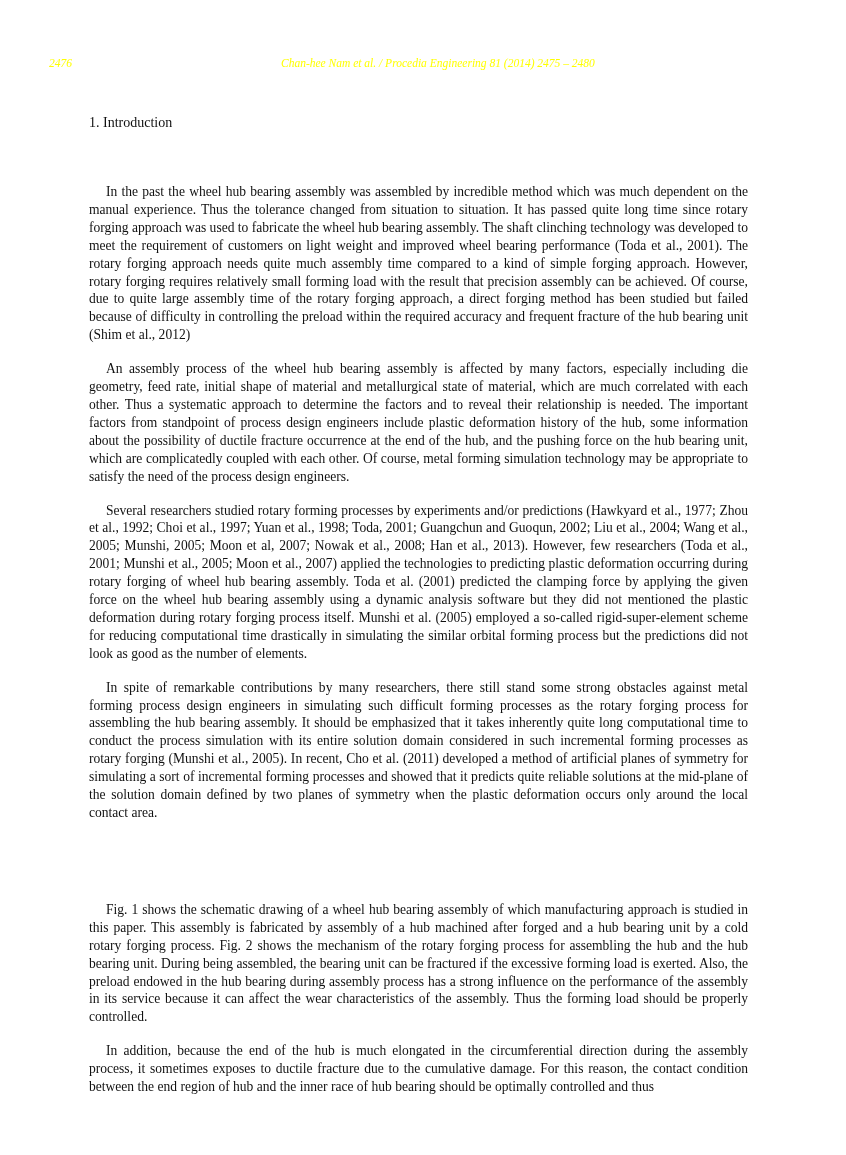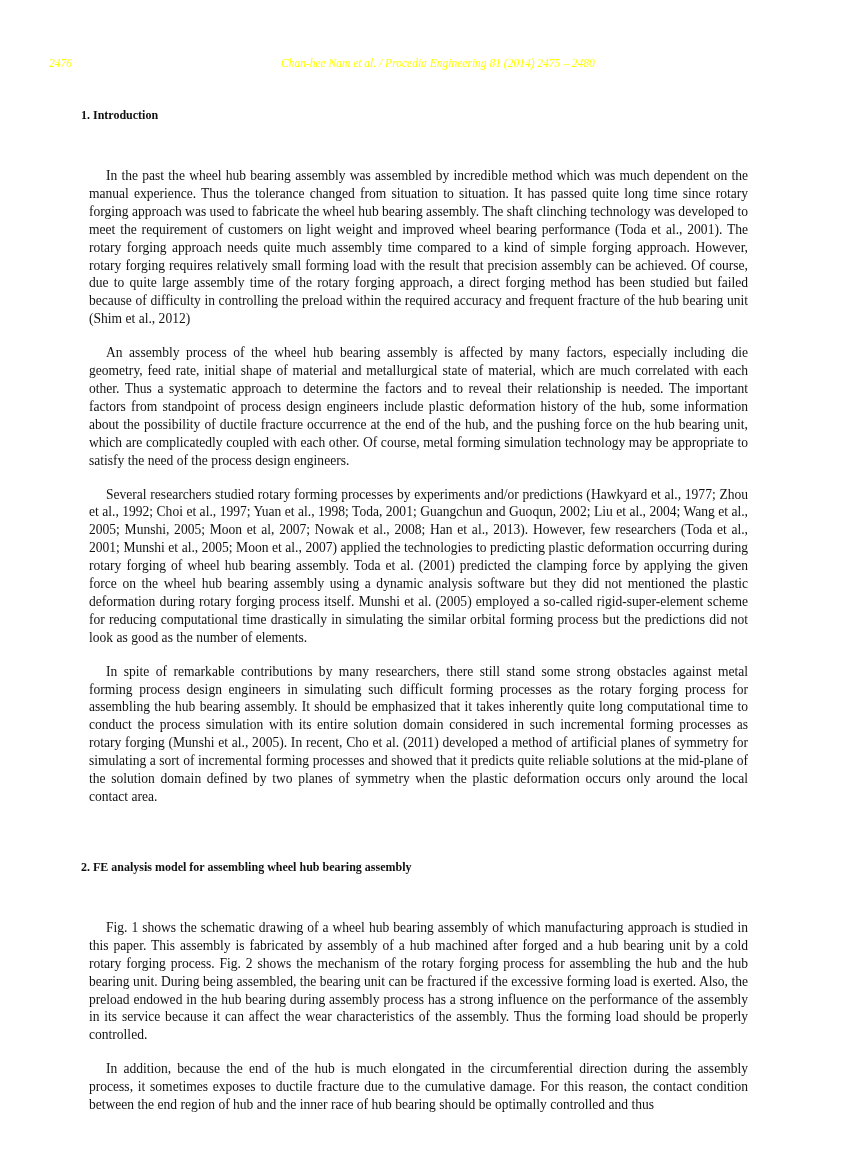--- a/index.html
+++ b/index.html
@@ -38,23 +38,23 @@
       text-align: right;
     }
     .content {
       position: absolute;
       left: 73px;
       top: 98px;
       width: 691px;
     }
     h2.section-heading {
       font-family: "Liberation Serif", serif;
-      font-weight: bold;
-      font-size: 12px;
-      margin: 8px;
+      font-weight: normal;
+      font-size: 14px;
+      margin: 16px;
       line-height: 18px;
       height: 18px;
     }
     .heading-gap {
       height: 19px;
     }
     .section-gap {
       height: 28px;
     }
     p.body-para {
@@ -81,19 +81,18 @@
     <div class="heading-gap"></div>
     <p class="body-para">In the past the wheel hub bearing assembly was assembled by incredible method which was much dependent on the manual experience. Thus the tolerance changed from situation to situation. It has passed quite long time since rotary forging approach was used to fabricate the wheel hub bearing assembly. The shaft clinching technology was developed to meet the requirement of customers on light weight and improved wheel bearing performance (Toda et al., 2001). The rotary forging approach needs quite much assembly time compared to a kind of simple forging approach. However, rotary forging requires relatively small forming load with the result that precision assembly can be achieved. Of course, due to quite large assembly time of the rotary forging approach, a direct forging method has been studied but failed because of difficulty in controlling the preload within the required accuracy and frequent fracture of the hub bearing unit (Shim et al., 2012)</p>
     <p class="body-para">An assembly process of the wheel hub bearing assembly is affected by many factors, especially including die geometry, feed rate, initial shape of material and metallurgical state of material, which are much correlated with each other. Thus a systematic approach to determine the factors and to reveal their relationship is needed. The important factors from standpoint of process design engineers include plastic deformation history of the hub, some information about the possibility of ductile fracture occurrence at the end of the hub, and the pushing force on the hub bearing unit, which are complicatedly coupled with each other. Of course, metal forming simulation technology may be appropriate to satisfy the need of the process design engineers.</p>
     <p class="body-para">Several researchers studied rotary forming processes by experiments and/or predictions (Hawkyard et al., 1977; Zhou et al., 1992; Choi et al., 1997; Yuan et al., 1998; Toda, 2001; Guangchun and Guoqun, 2002; Liu et al., 2004; Wang et al., 2005; Munshi, 2005; Moon et al, 2007; Nowak et al., 2008; Han et al., 2013). However, few researchers (Toda et al., 2001; Munshi et al., 2005; Moon et al., 2007) applied the technologies to predicting plastic deformation occurring during rotary forging of wheel hub bearing assembly. Toda et al. (2001) predicted the clamping force by applying the given force on the wheel hub bearing assembly using a dynamic analysis software but they did not mentioned the plastic deformation during rotary forging process itself. Munshi et al. (2005) employed a so-called rigid-super-element scheme for reducing computational time drastically in simulating the similar orbital forming process but the predictions did not look as good as the number of elements.</p>
     <p class="body-para">In spite of remarkable contributions by many researchers, there still stand some strong obstacles against metal forming process design engineers in simulating such difficult forming processes as the rotary forging process for assembling the hub bearing assembly. It should be emphasized that it takes inherently quite long computational time to conduct the process simulation with its entire solution domain considered in such incremental forming processes as rotary forging (Munshi et al., 2005). In recent, Cho et al. (2011) developed a method of artificial planes of symmetry for simulating a sort of incremental forming processes and showed that it predicts quite reliable solutions at the mid-plane of the solution domain defined by two planes of symmetry when the plastic deformation occurs only around the local contact area.</p>
   </section>
 
   <div class="section-gap"></div>
 
   <section>
-    <h2 class="section-heading">2. FE analysis model for assembling wheel hub bearing assembly</h2>
     <div class="heading-gap"></div>
     <p class="body-para">Fig. 1 shows the schematic drawing of a wheel hub bearing assembly of which manufacturing approach is studied in this paper. This assembly is fabricated by assembly of a hub machined after forged and a hub bearing unit by a cold rotary forging process. Fig. 2 shows the mechanism of the rotary forging process for assembling the hub and the hub bearing unit. During being assembled, the bearing unit can be fractured if the excessive forming load is exerted. Also, the preload endowed in the hub bearing during assembly process has a strong influence on the performance of the assembly in its service because it can affect the wear characteristics of the assembly. Thus the forming load should be properly controlled.</p>
     <p class="body-para">In addition, because the end of the hub is much elongated in the circumferential direction during the assembly process, it sometimes exposes to ductile fracture due to the cumulative damage. For this reason, the contact condition between the end region of hub and the inner race of hub bearing should be optimally controlled and thus</p>
   </section>
 
 </div>
 
 </body></html>

